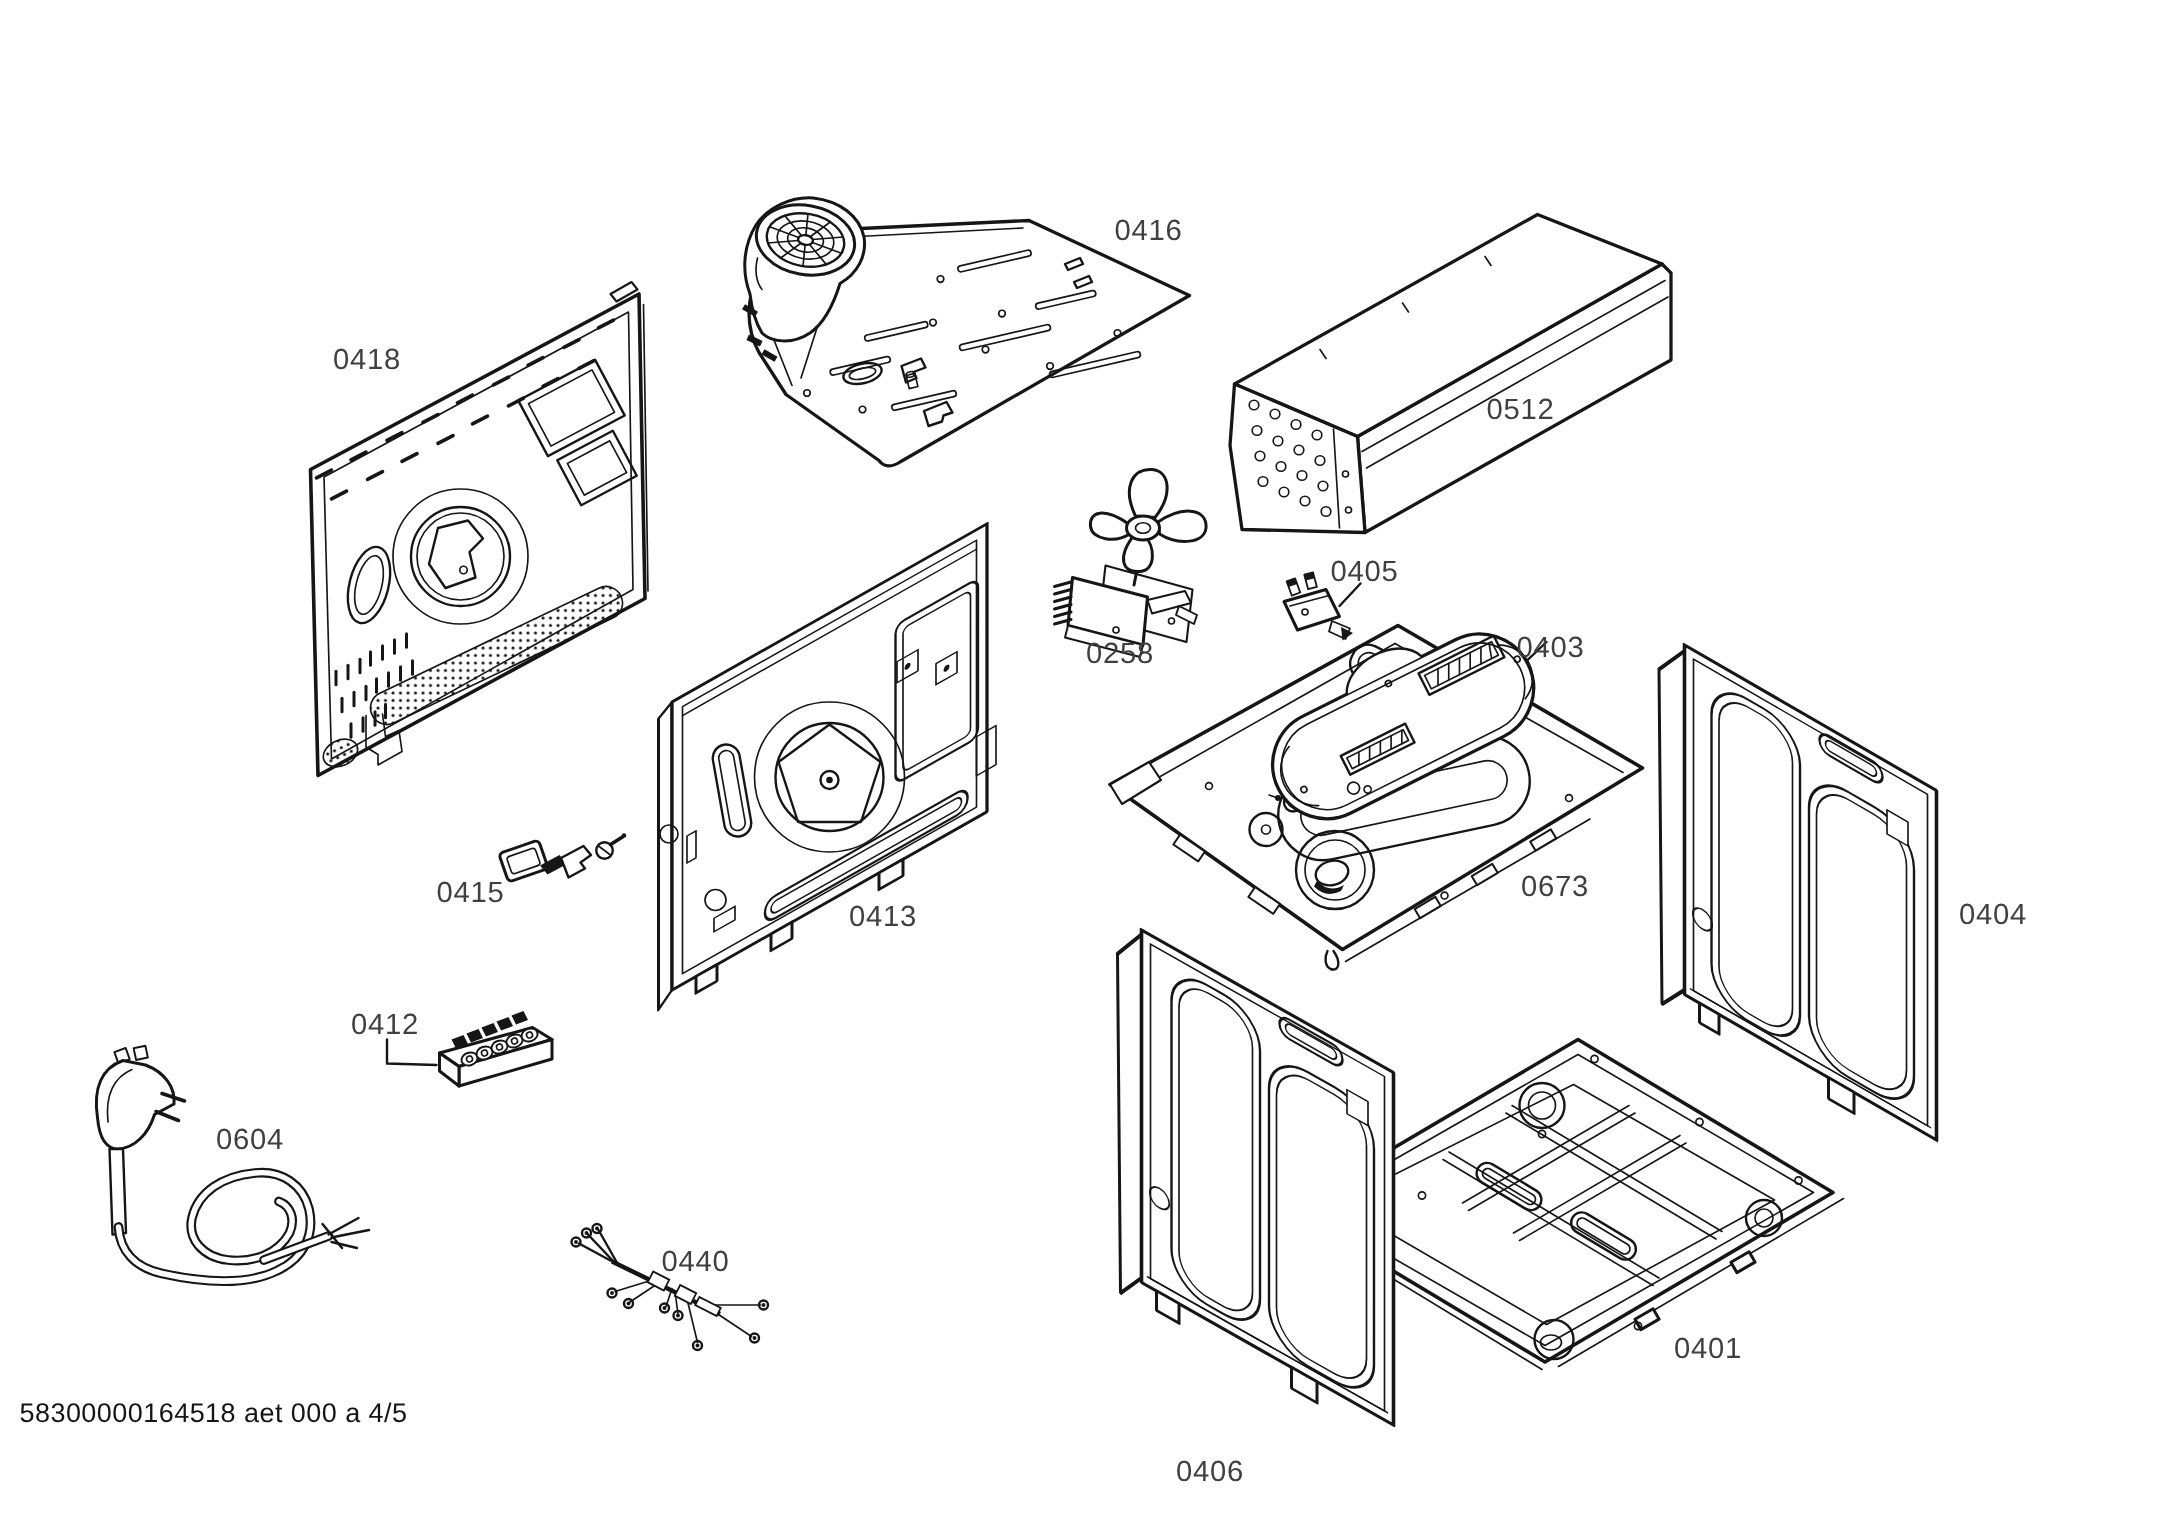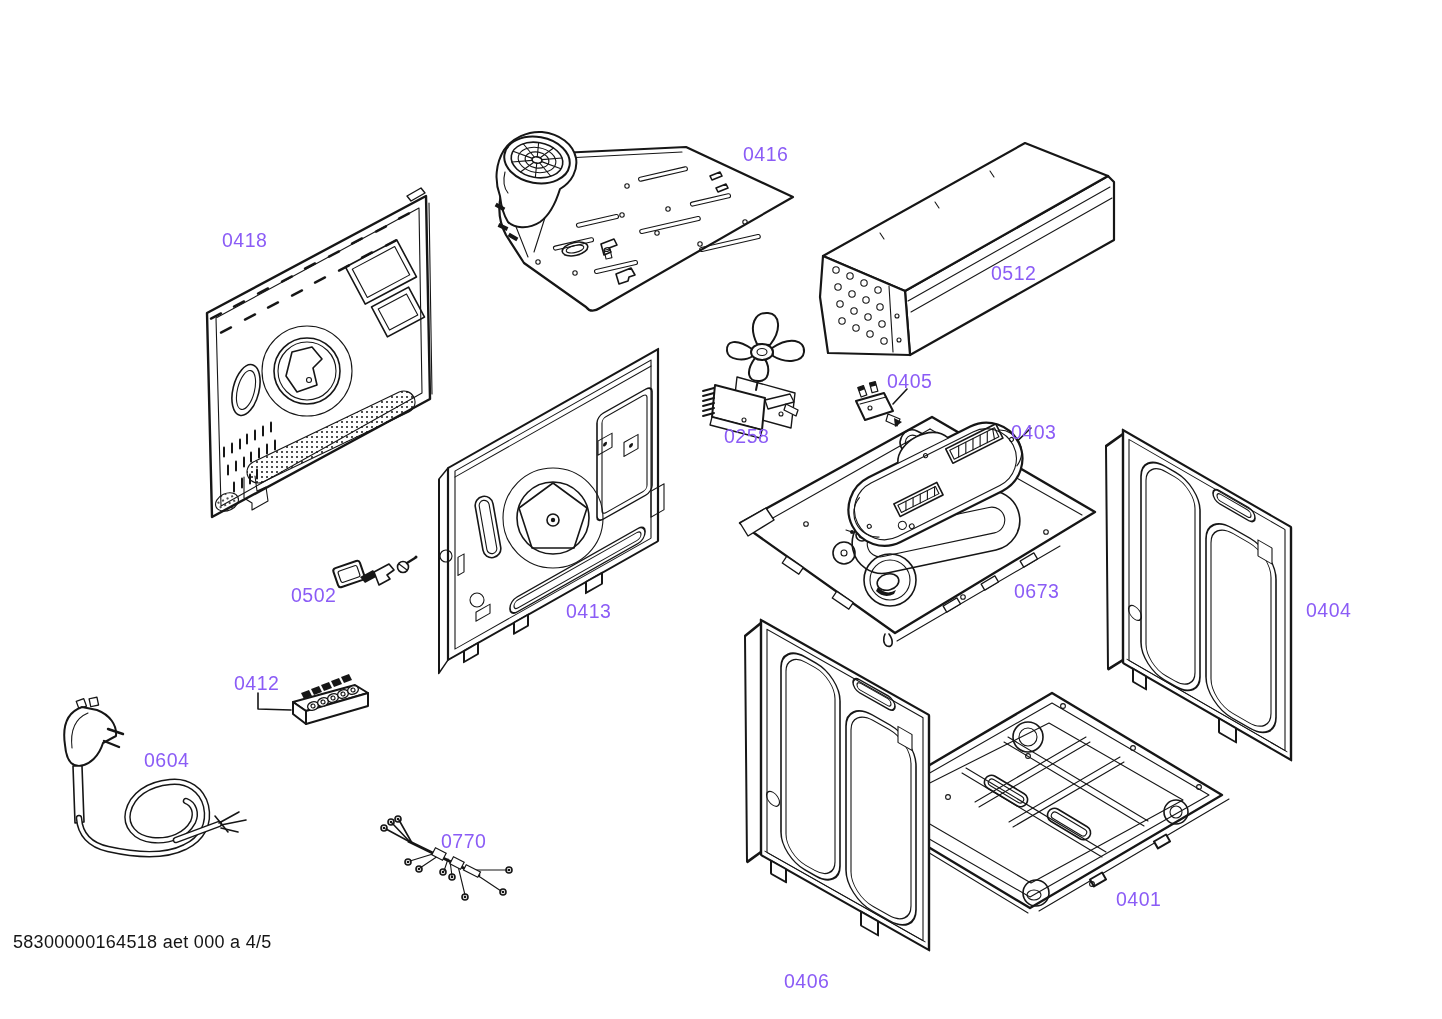--- a/index.html
+++ b/index.html
@@ -1,19 +1,19 @@
 <!DOCTYPE html>
 <html><head>
 <meta charset="utf-8">
 <style>
   html,body{margin:0;padding:0;background:#fff;}
   .stage{position:relative;width:1442px;height:1019px;background:#fff;overflow:hidden;
          font-family:"Liberation Sans", sans-serif;}
   .stage svg{position:absolute;left:0;top:0;}
-  .plabel{position:absolute;font-size:19.5px;color:#8b5cf6;letter-spacing:.5px;white-space:nowrap;}
+  .plabel{position:absolute;font-size:19.5px;color:#404040;letter-spacing:.5px;white-space:nowrap;}
   .footer{position:absolute;left:13px;top:932px;font-size:18px;color:#151515;letter-spacing:.3px;}
   .o{fill:#fff;stroke:#161616;stroke-width:2;stroke-linejoin:round;stroke-linecap:round}
   .o2{fill:#fff;stroke:#161616;stroke-width:2.4;stroke-linejoin:round;stroke-linecap:round}
   .t{fill:none;stroke:#161616;stroke-width:1.1;stroke-linejoin:round;stroke-linecap:round}
   .t2{fill:none;stroke:#161616;stroke-width:1.6;stroke-linejoin:round;stroke-linecap:round}
   .sl{stroke:#161616;stroke-width:2.4;stroke-linecap:round}
   .sv{stroke:#161616;stroke-width:2;stroke-linecap:round}
   .d{fill:#161616;stroke:none}
   .wf{fill:#fff}
   .tube-b{fill:none;stroke:#161616;stroke-width:6.5;stroke-linecap:round}
@@ -561,22 +561,22 @@
 </svg>
 
 <div class="plabel" style="left:222px;top:229px">0418</div>
 <div class="plabel" style="left:743px;top:143px">0416</div>
 <div class="plabel" style="left:991px;top:262px">0512</div>
 <div class="plabel" style="left:887px;top:370px">0405</div>
 <div class="plabel" style="left:1011px;top:421px">0403</div>
 <div class="plabel" style="left:724px;top:425px">0258</div>
 <div class="plabel" style="left:1014px;top:580px">0673</div>
 <div class="plabel" style="left:1306px;top:599px">0404</div>
-<div class="plabel" style="left:291px;top:584px">0502</div>
+<div class="plabel" style="left:291px;top:584px">0415</div>
 <div class="plabel" style="left:566px;top:600px">0413</div>
 <div class="plabel" style="left:234px;top:672px">0412</div>
 <div class="plabel" style="left:144px;top:749px">0604</div>
-<div class="plabel" style="left:441px;top:830px">0770</div>
+<div class="plabel" style="left:441px;top:830px">0440</div>
 <div class="plabel" style="left:784px;top:970px">0406</div>
 <div class="plabel" style="left:1116px;top:888px">0401</div>
 
 <div class="footer">58300000164518 aet 000 a 4/5</div>
 </div>
 
 </body></html>

